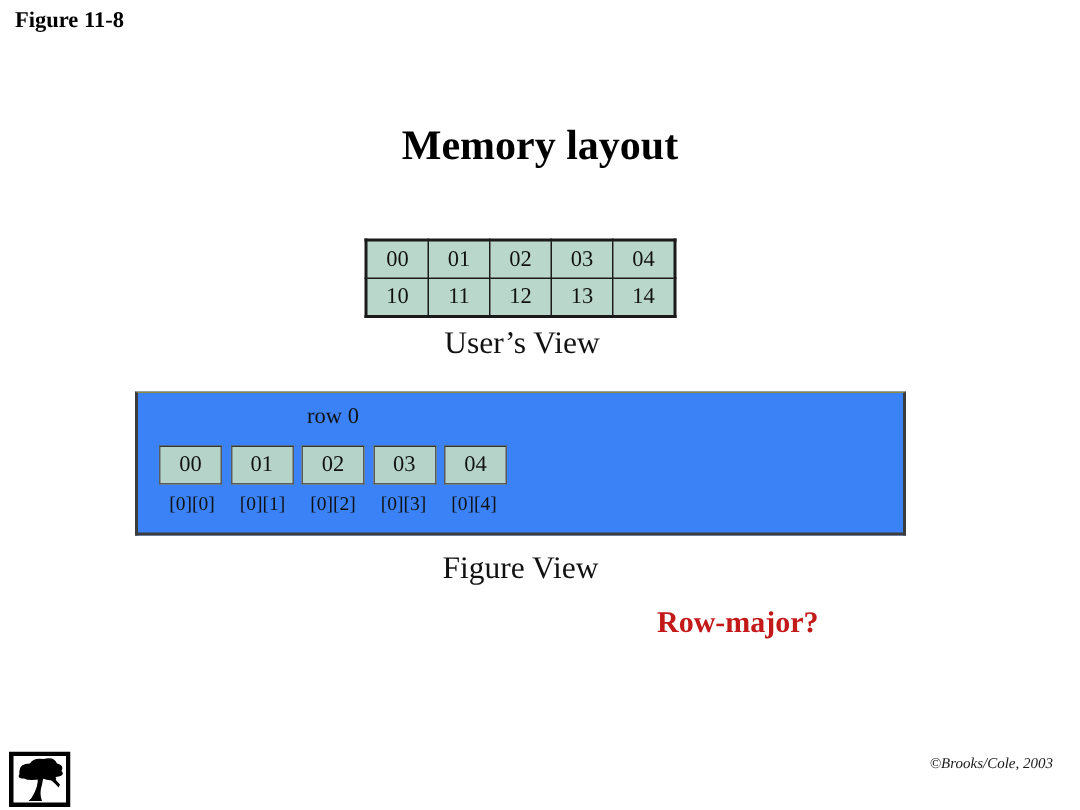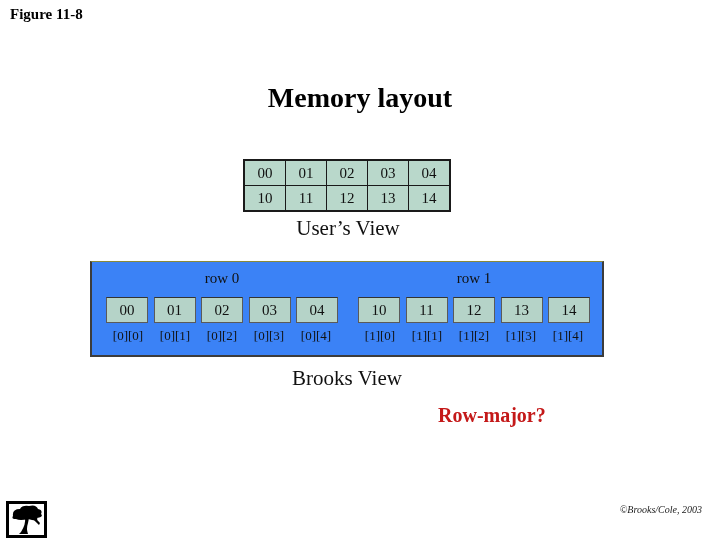--- a/index.html
+++ b/index.html
@@ -158,40 +158,23 @@
       <div class="mcell">04</div>
     </div>
     <div class="indices-row">
       <div class="idx">[0][0]</div>
       <div class="idx">[0][1]</div>
       <div class="idx">[0][2]</div>
       <div class="idx">[0][3]</div>
       <div class="idx">[0][4]</div>
     </div>
   </div>
-  <div class="group group-1">
-    <div class="row-label">row 1</div>
-    <div class="cells-row">
-      <div class="mcell">10</div>
-      <div class="mcell">11</div>
-      <div class="mcell">12</div>
-      <div class="mcell">13</div>
-      <div class="mcell">14</div>
-    </div>
-    <div class="indices-row">
-      <div class="idx">[1][0]</div>
-      <div class="idx">[1][1]</div>
-      <div class="idx">[1][2]</div>
-      <div class="idx">[1][3]</div>
-      <div class="idx">[1][4]</div>
-    </div>
-  </div>
 </div>
 
-<div class="abs memory-label">Brooks View</div>
+<div class="abs memory-label">Figure View</div>
 
 <div class="abs row-major">Row-major?</div>
 
 <div class="abs logo">
   <svg class="logo-box" width="41" height="37" viewBox="0 0 41 37">
     <rect x="1.5" y="1.5" width="38" height="34" fill="#ffffff" stroke="#000000" stroke-width="3"></rect>
     <path fill="#000000" d="M7,15 Q6,8 14,8 Q16,4 23,5 Q30,3 32,8 Q37,9 35,13 Q38,16 31,17 Q33,20 26,19 L22,18 Q14,20 10,18 Q5,18 7,15 Z"></path>
     <path fill="#000000" d="M19,17 Q20,23 15,31 L13,33 L22,33 Q20,28 22,22 L23,17 Z"></path>
     <path fill="#000000" d="M22,15 Q29,19 33,24 L34,22 Q29,16 24,14 Z"></path>
   </svg>

